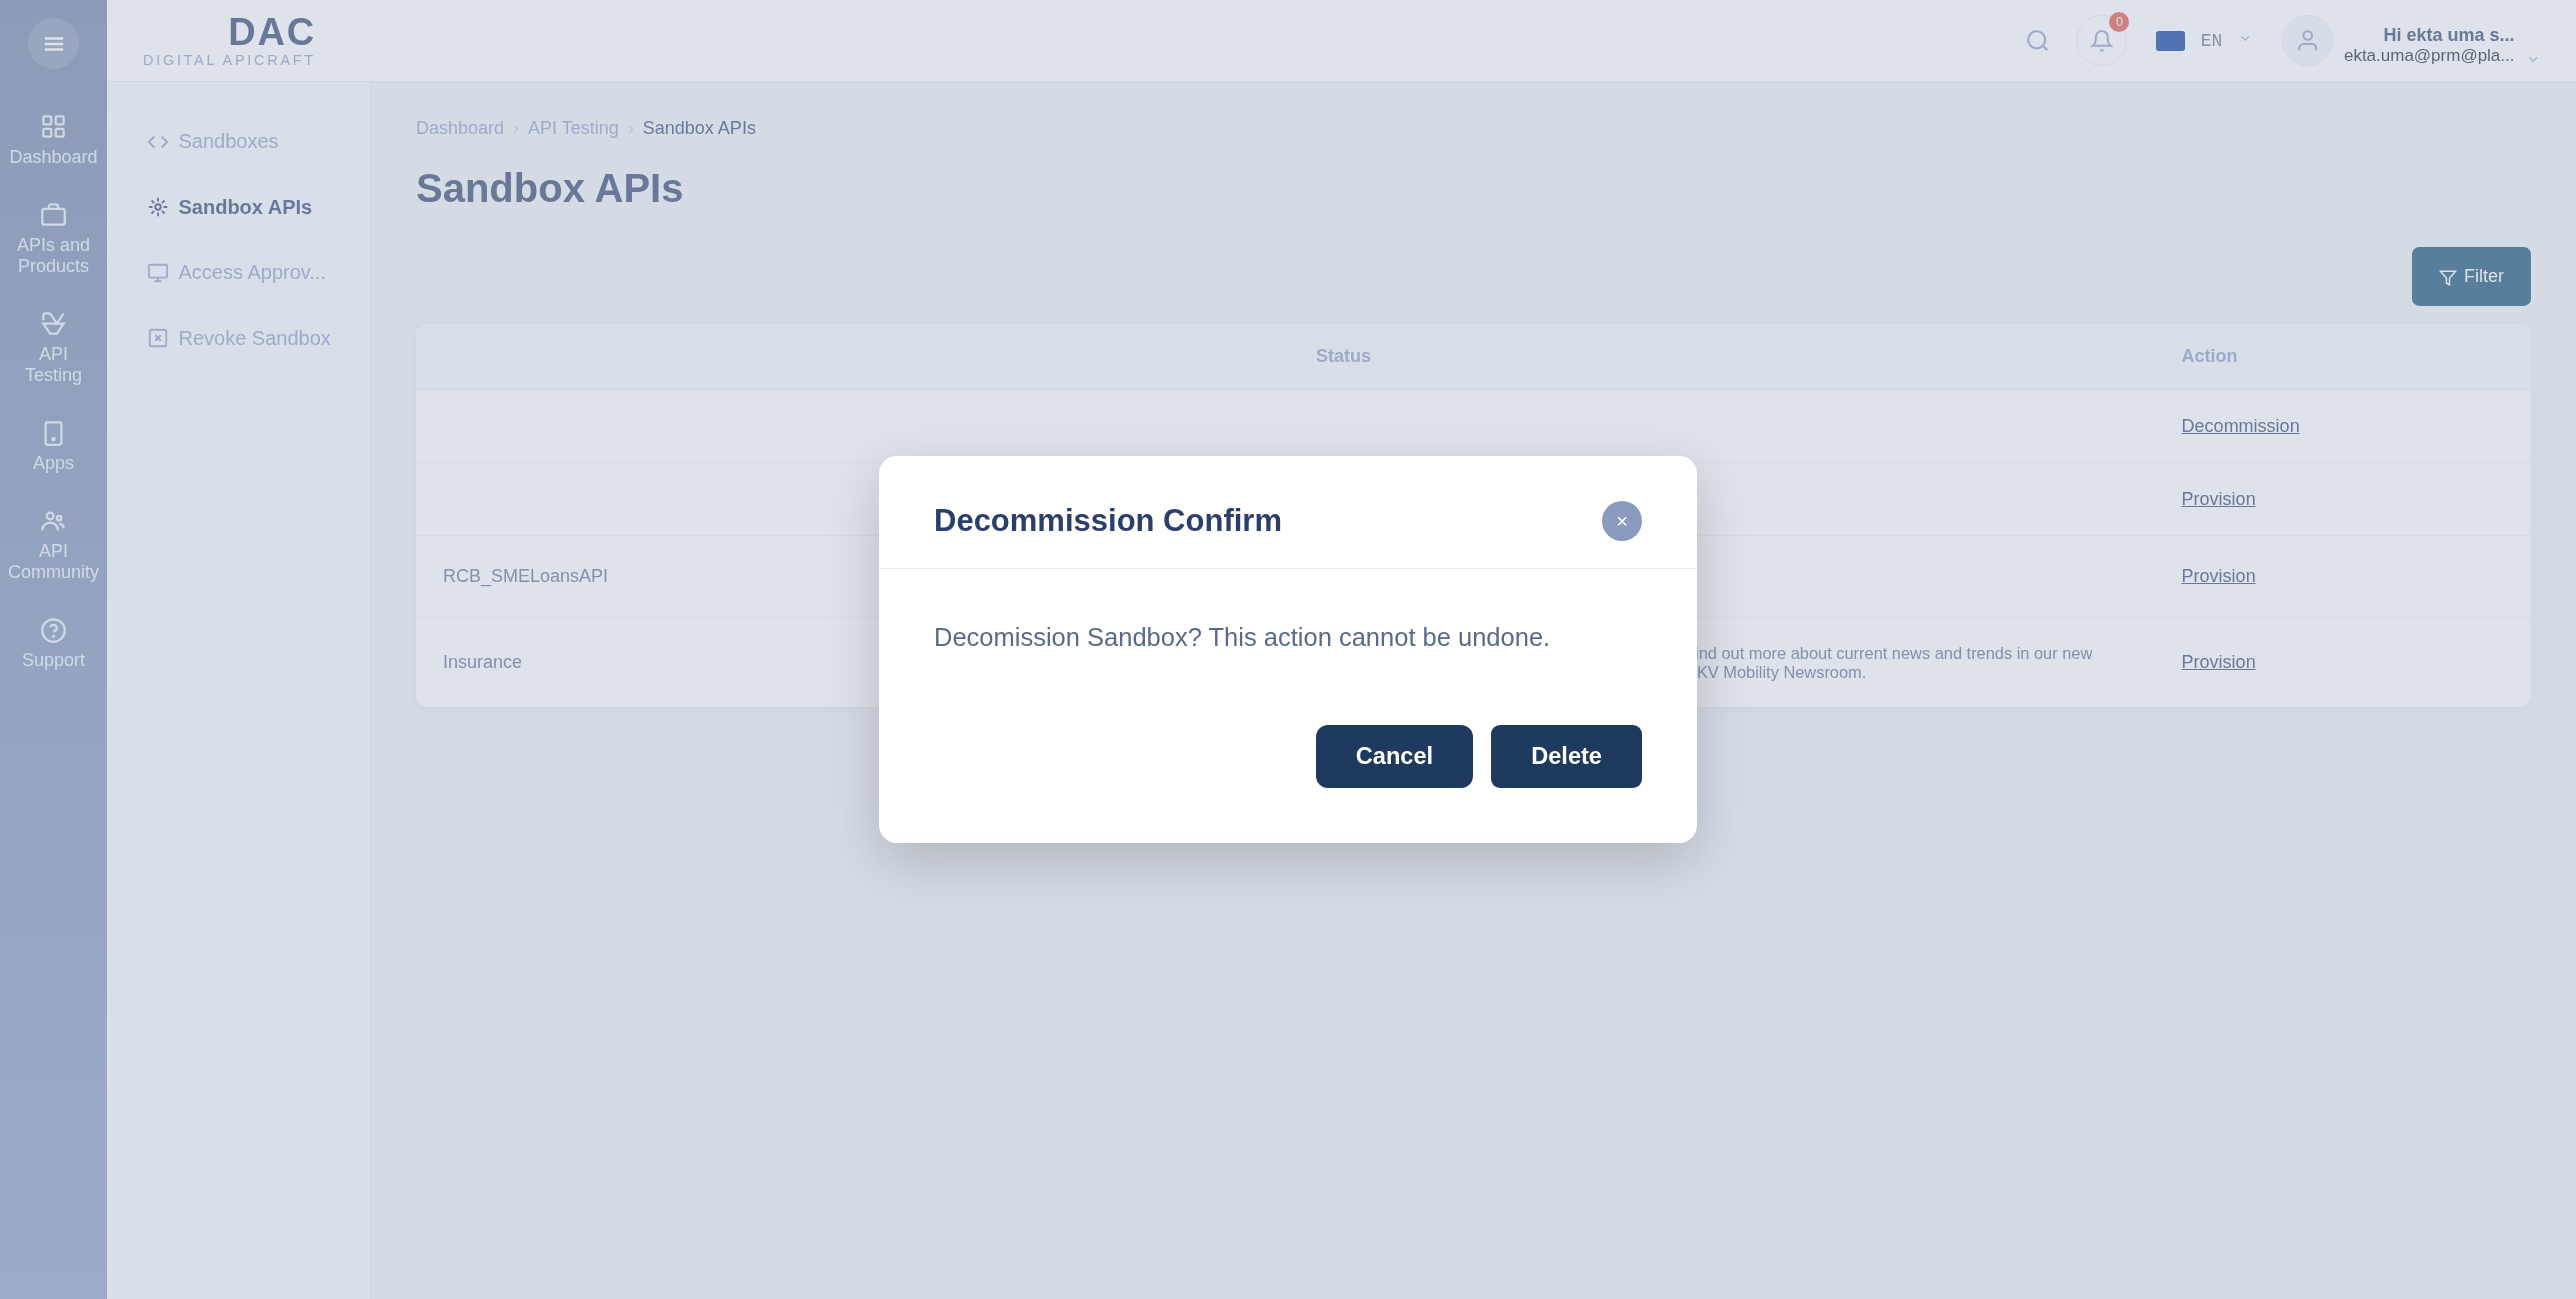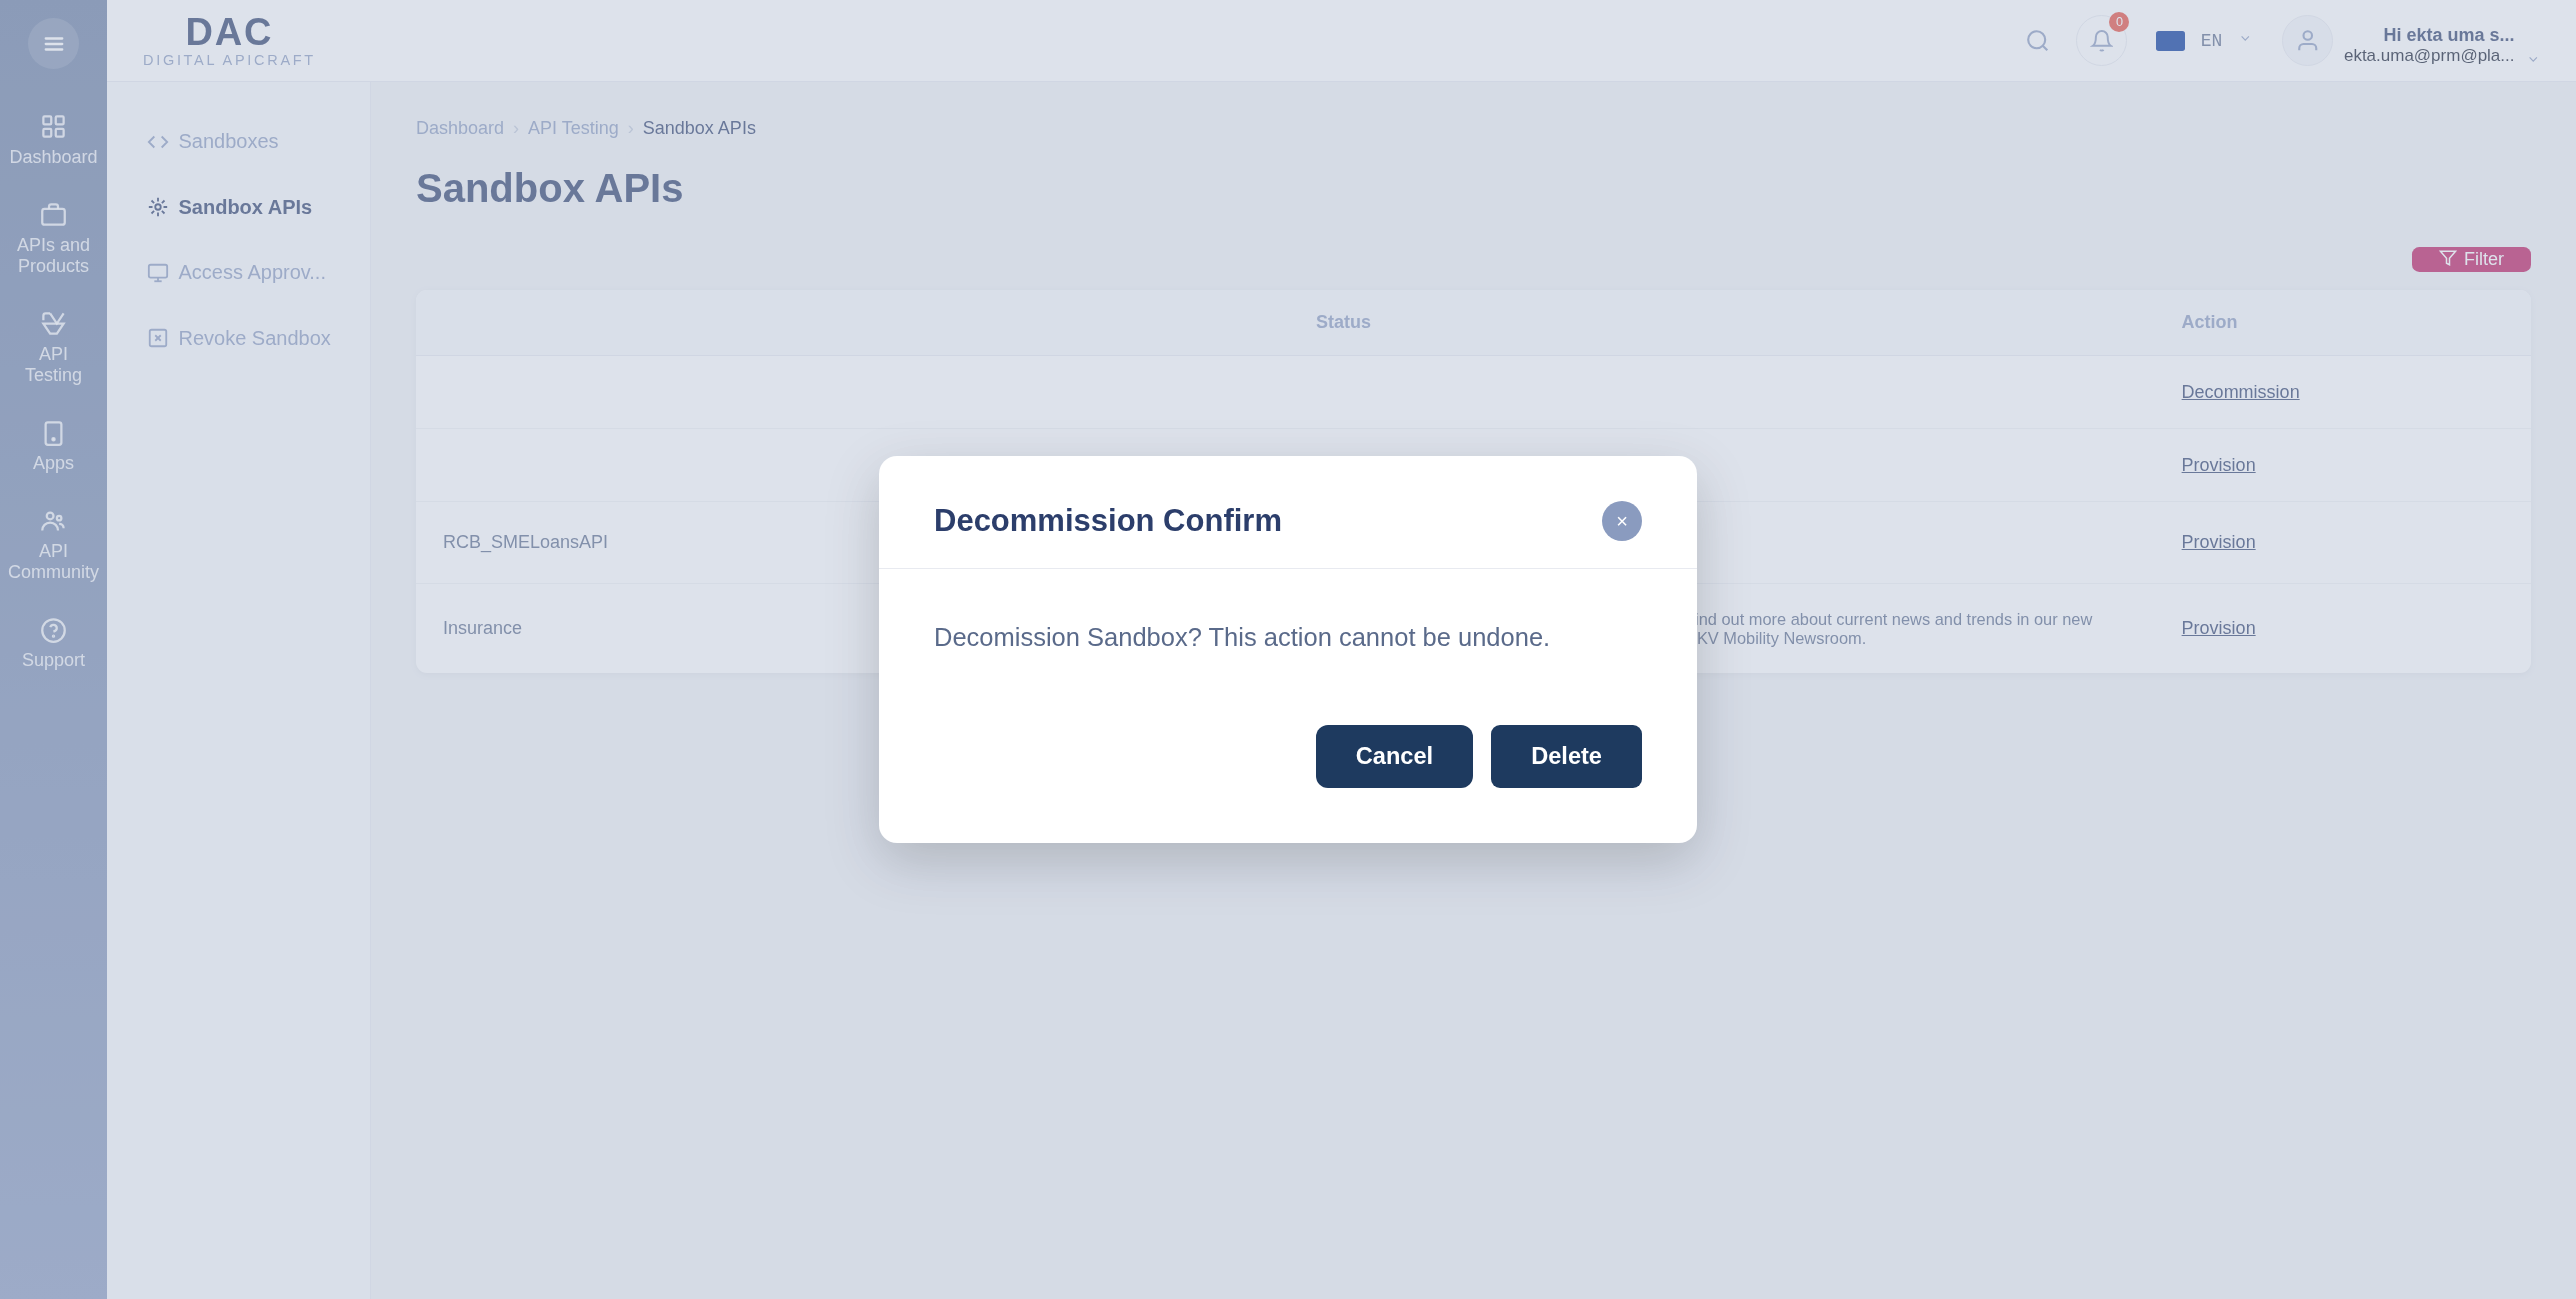--- a/index.html
+++ b/index.html
@@ -76,21 +76,21 @@
       background: #fff;
       display: flex;
       align-items: center;
       padding: 0 36px;
       border-bottom: 0.9px solid #e8eaf0;
       gap: 18px;
     }
     .logo {
       display: flex;
       flex-direction: column;
-      align-items: center;
+      align-items: flex-end;
     }
     .logo-text {
       font-size: 38px;
       font-weight: 900;
       color: #2c3e6b;
       letter-spacing: 1.8px;
       line-height: 1;
     }
     .logo-sub {
       font-size: 14.5px;
@@ -230,29 +230,29 @@
     }
 
     
     .table-controls {
       display: flex;
       align-items: center;
       justify-content: flex-end;
       margin-bottom: 18px;
     }
     .filter-btn {
-      padding: 2px 27px;
-      background: #be185d;
+      padding: 19px 27px;
+      background: #0c4a6e;
       border: none;
       border-radius: 7.3px;
       font-size: 18px;
       color: #fff;
       cursor: pointer;
       display: flex;
-      align-items: flex-start;
+      align-items: flex-end;
       gap: 7.3px;
     }
     .table-wrap {
       background: #fff;
       border-radius: 11px;
       overflow: hidden;
       box-shadow: 0 1.8px 7.3px rgba(0,0,0,0.05);
     }
     .table {
       width: 100%;

